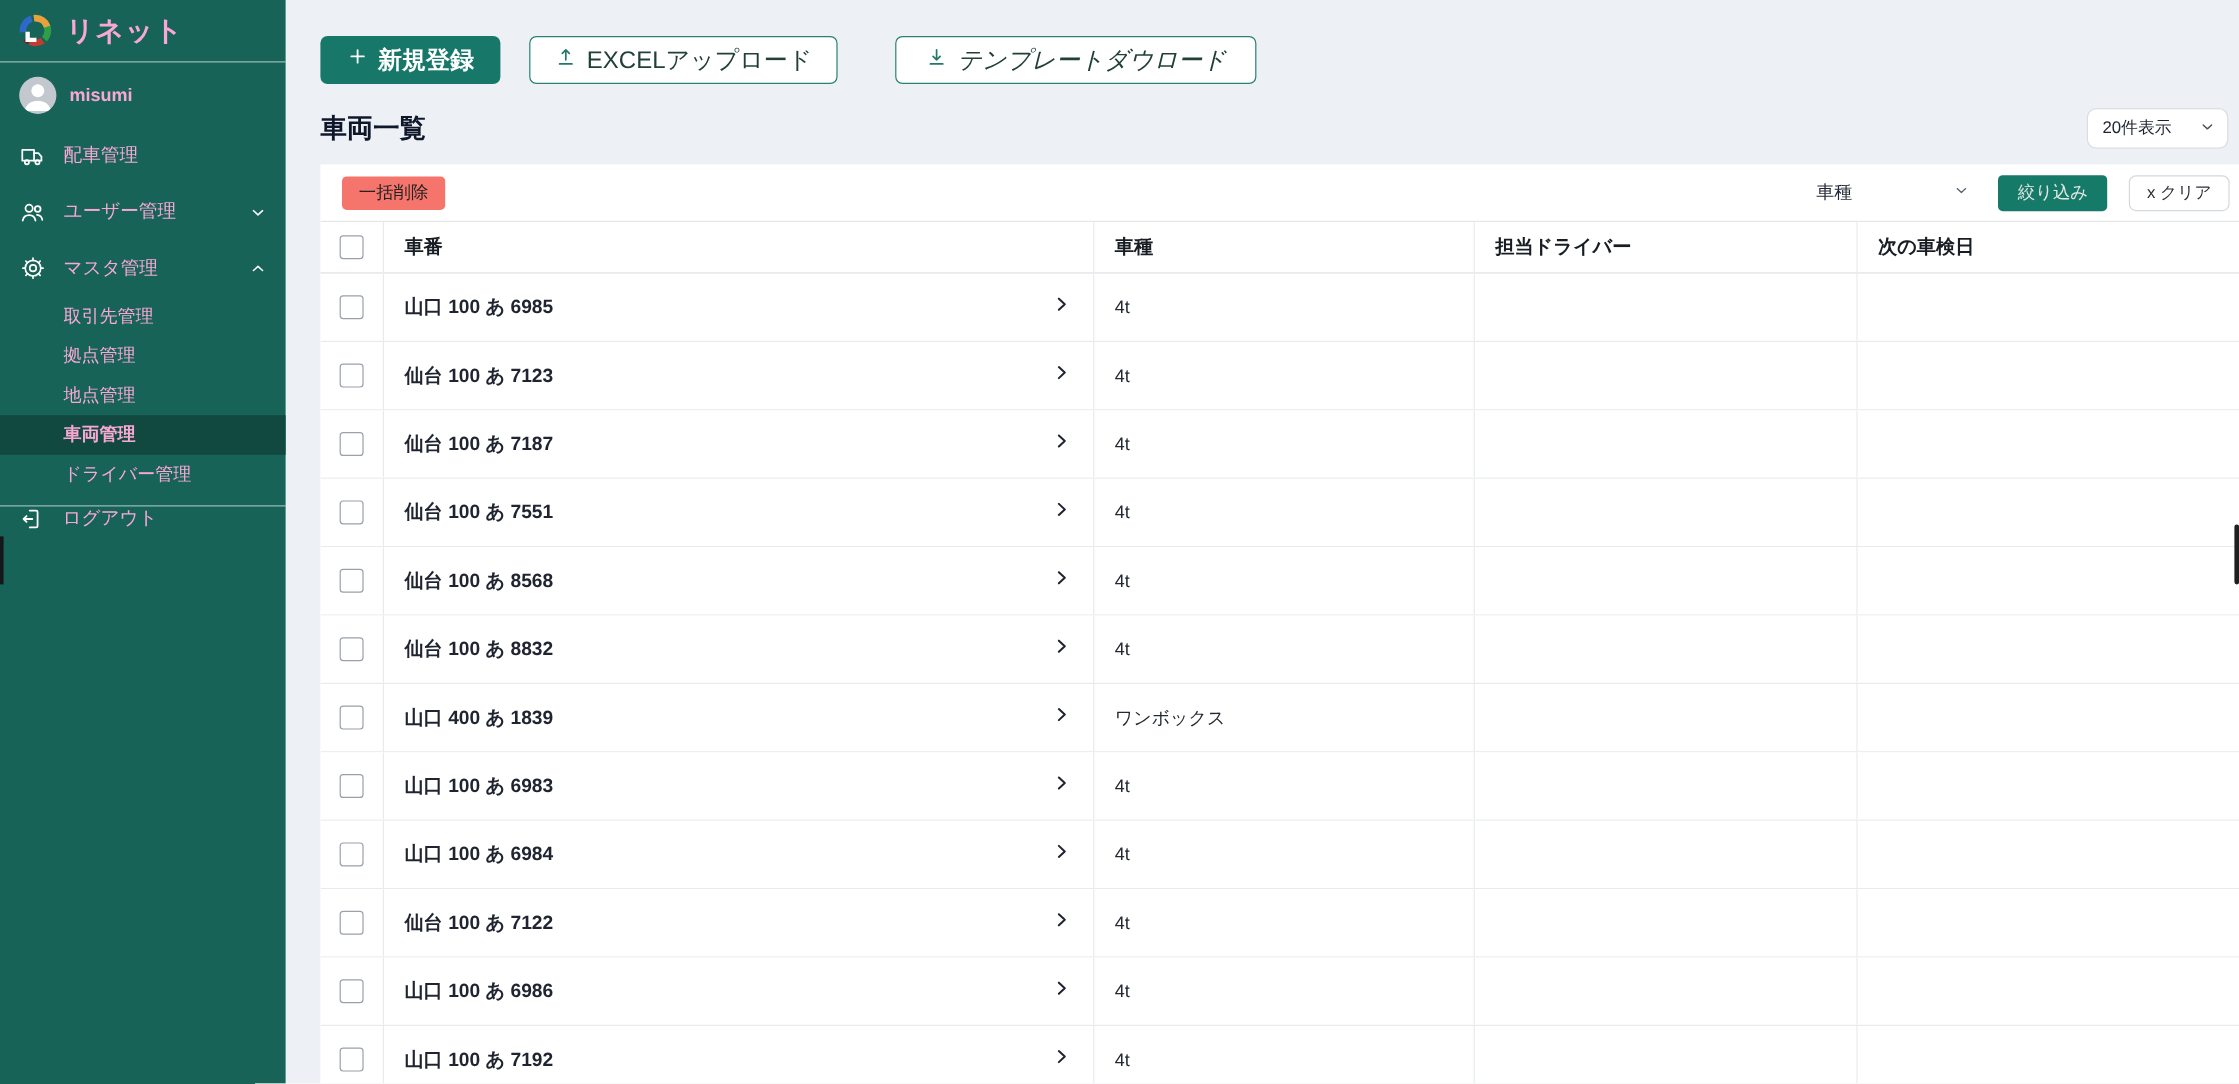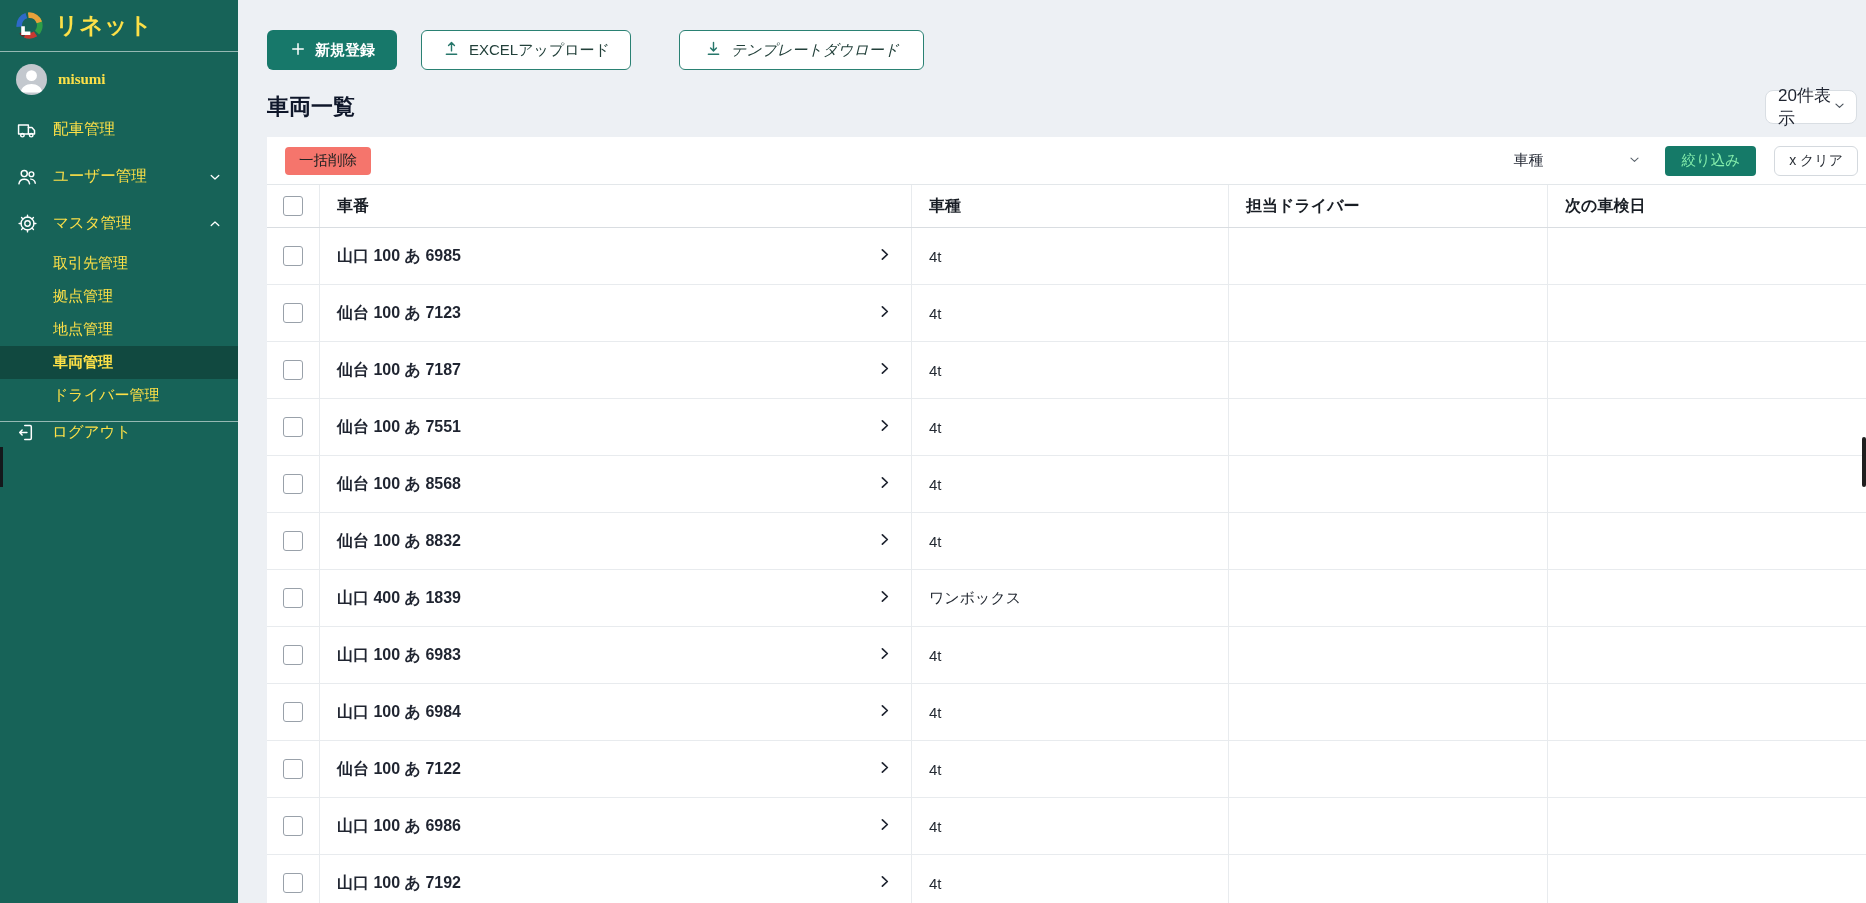--- a/index.html
+++ b/index.html
@@ -5,22 +5,22 @@
   * { box-sizing: border-box; margin: 0; padding: 0; }
   html,body { width:1866px; height:903px; overflow:hidden; }
   body {
     font-family: "Liberation Sans", "DejaVu Sans", sans-serif;
     background:#EDF0F4; color:#1F2430; position:relative;
   }
   .app { display:flex; width:100%; height:100%; }
 
   
   .sidebar {
-    width:238px; flex:0 0 238px; background:#176358; color:#fde047;
-    display:flex; flex-direction:column; position:relative;font-family:Liberation Serif, serif;
+    width:238px; flex:0 0 238px; background:#176358; color:#f9a8d4;
+    display:flex; flex-direction:column; position:relative;
   }
   .logo-row { height:52px; display:flex; align-items:center; gap:10px;
     padding:0 14px; border-bottom:1px solid rgba(255,255,255,.55); cursor:pointer; }
   .logo-row svg { display:block; }
   .logo-text { font-size:23px; font-weight:700; letter-spacing:1px; }
   .user-row { height:46px; display:flex; align-items:center; gap:11px; padding:0 16px; margin-top:4px; }
   .avatar { width:31px; height:31px; border-radius:50%; background:#C3C8CE; overflow:hidden;
     display:flex; align-items:flex-end; justify-content:center; flex:0 0 31px; }
   .user-name { font-size:15px; font-weight:700; }
   .nav { padding-top:4px; }
@@ -33,41 +33,41 @@
   .subnav .sub-item.active { background:#114940; font-weight:700; }
   .logout-wrap { margin-top:9px; border-top:1px solid rgba(255,255,255,.55); }
   .logout-row { height:46px; display:flex; align-items:flex-start; gap:15px; padding:0 16px;
     font-size:15.5px; font-weight:500; cursor:pointer; }
   .side-thumb { position:absolute; left:0; top:447px; width:3px; height:40px; background:#14181B; }
 
   
   .main { flex:1; display:flex; flex-direction:column; padding-left:29px; min-width:0; }
   .toolbar { margin-top:30px; display:flex; align-items:center; gap:20px; }
   .btn { display:inline-flex; align-items:center; justify-content:center; gap:8px;
-    height:40px; border-radius:6px; font-size:15px; cursor:pointer; border:none;
+    height:40px; border-radius:6px; font-size:20px; cursor:pointer; border:none;
     font-family:inherit; }
   .btn-primary { background:#17786A; color:#fff; font-weight:700; padding:0 22px; }
   .btn-outline { background:#fff; border:1px solid #2A8173; color:#22403A; padding:0 20px; margin-left:4px; }
   .btn-outline.tpl { margin-left:28px; padding:0 24px;font-style:italic; }
 
   .page-head { margin-top:20px; display:flex; align-items:center; justify-content:space-between; padding-right:9px; }
   .page-title { font-size:22px; font-weight:700; color:#0f172a; }
-  .page-size { width:92px; height:34px; background:#fff; border:1px solid #D9DEE3; border-radius:8px;
+  .page-size { width:118px; height:34px; background:#fff; border:1px solid #D9DEE3; border-radius:8px;
     display:flex; align-items:center; justify-content:space-between; padding:0 10px 0 12px;
-    font-size:17px; color:#1F2430; cursor:pointer; }
+    font-size:14px; color:#1F2430; cursor:pointer; }
 
   .panel { background:#fff; margin-top:13px; flex:1; display:flex; flex-direction:column; overflow:hidden; }
   .panel-actions { height:48px; flex:0 0 48px; display:flex; align-items:center;
     padding:0 8px 0 18px; border-bottom:1px solid #E3E7EA; }
   .btn-danger { height:28px; padding:0 14px; background:#F5756C; color:#222; border:none;
     border-radius:4px; font-size:14.5px; cursor:pointer; font-family:inherit; }
   .actions-right { margin-left:auto; display:flex; align-items:center; gap:18px; }
   .field-select { width:140px; display:flex; align-items:center; justify-content:space-between;
     font-size:15px; color:#1F2430; cursor:pointer; padding:4px 6px; }
-  .btn-apply { height:30px; padding:0 16px; background:#157A68; color:#86efac; border:none;
+  .btn-apply { height:30px; padding:0 16px; background:#157A68; color:#e5e5e5; border:none;
     border-radius:4px; font-size:14.5px; cursor:pointer; font-family:inherit; }
   .btn-clear { height:30px; padding:0 14px; background:#fff; color:#2A2F36; border:1px solid #D4D9DE;
     border-radius:6px; font-size:14px; cursor:pointer; font-family:inherit; }
 
   .grid-row { display:grid; grid-template-columns:52px 592px 317px 319px 1fr; align-items:center; }
   .thead { height:43px; flex:0 0 43px; border-bottom:1px solid #D9DDE1; font-weight:700; font-size:16px; color:#181D24; }
   .cell { padding-left:17px; height:100%; display:flex; align-items:center; border-left:1px solid #E8EBEE; min-width:0; }
   .cell:first-child { border-left:none; }
   .cell.check { padding-left:0; justify-content:center; }
   .cb { appearance:none; -webkit-appearance:none; width:20px; height:20px; border:1.5px solid #99A1AA;

